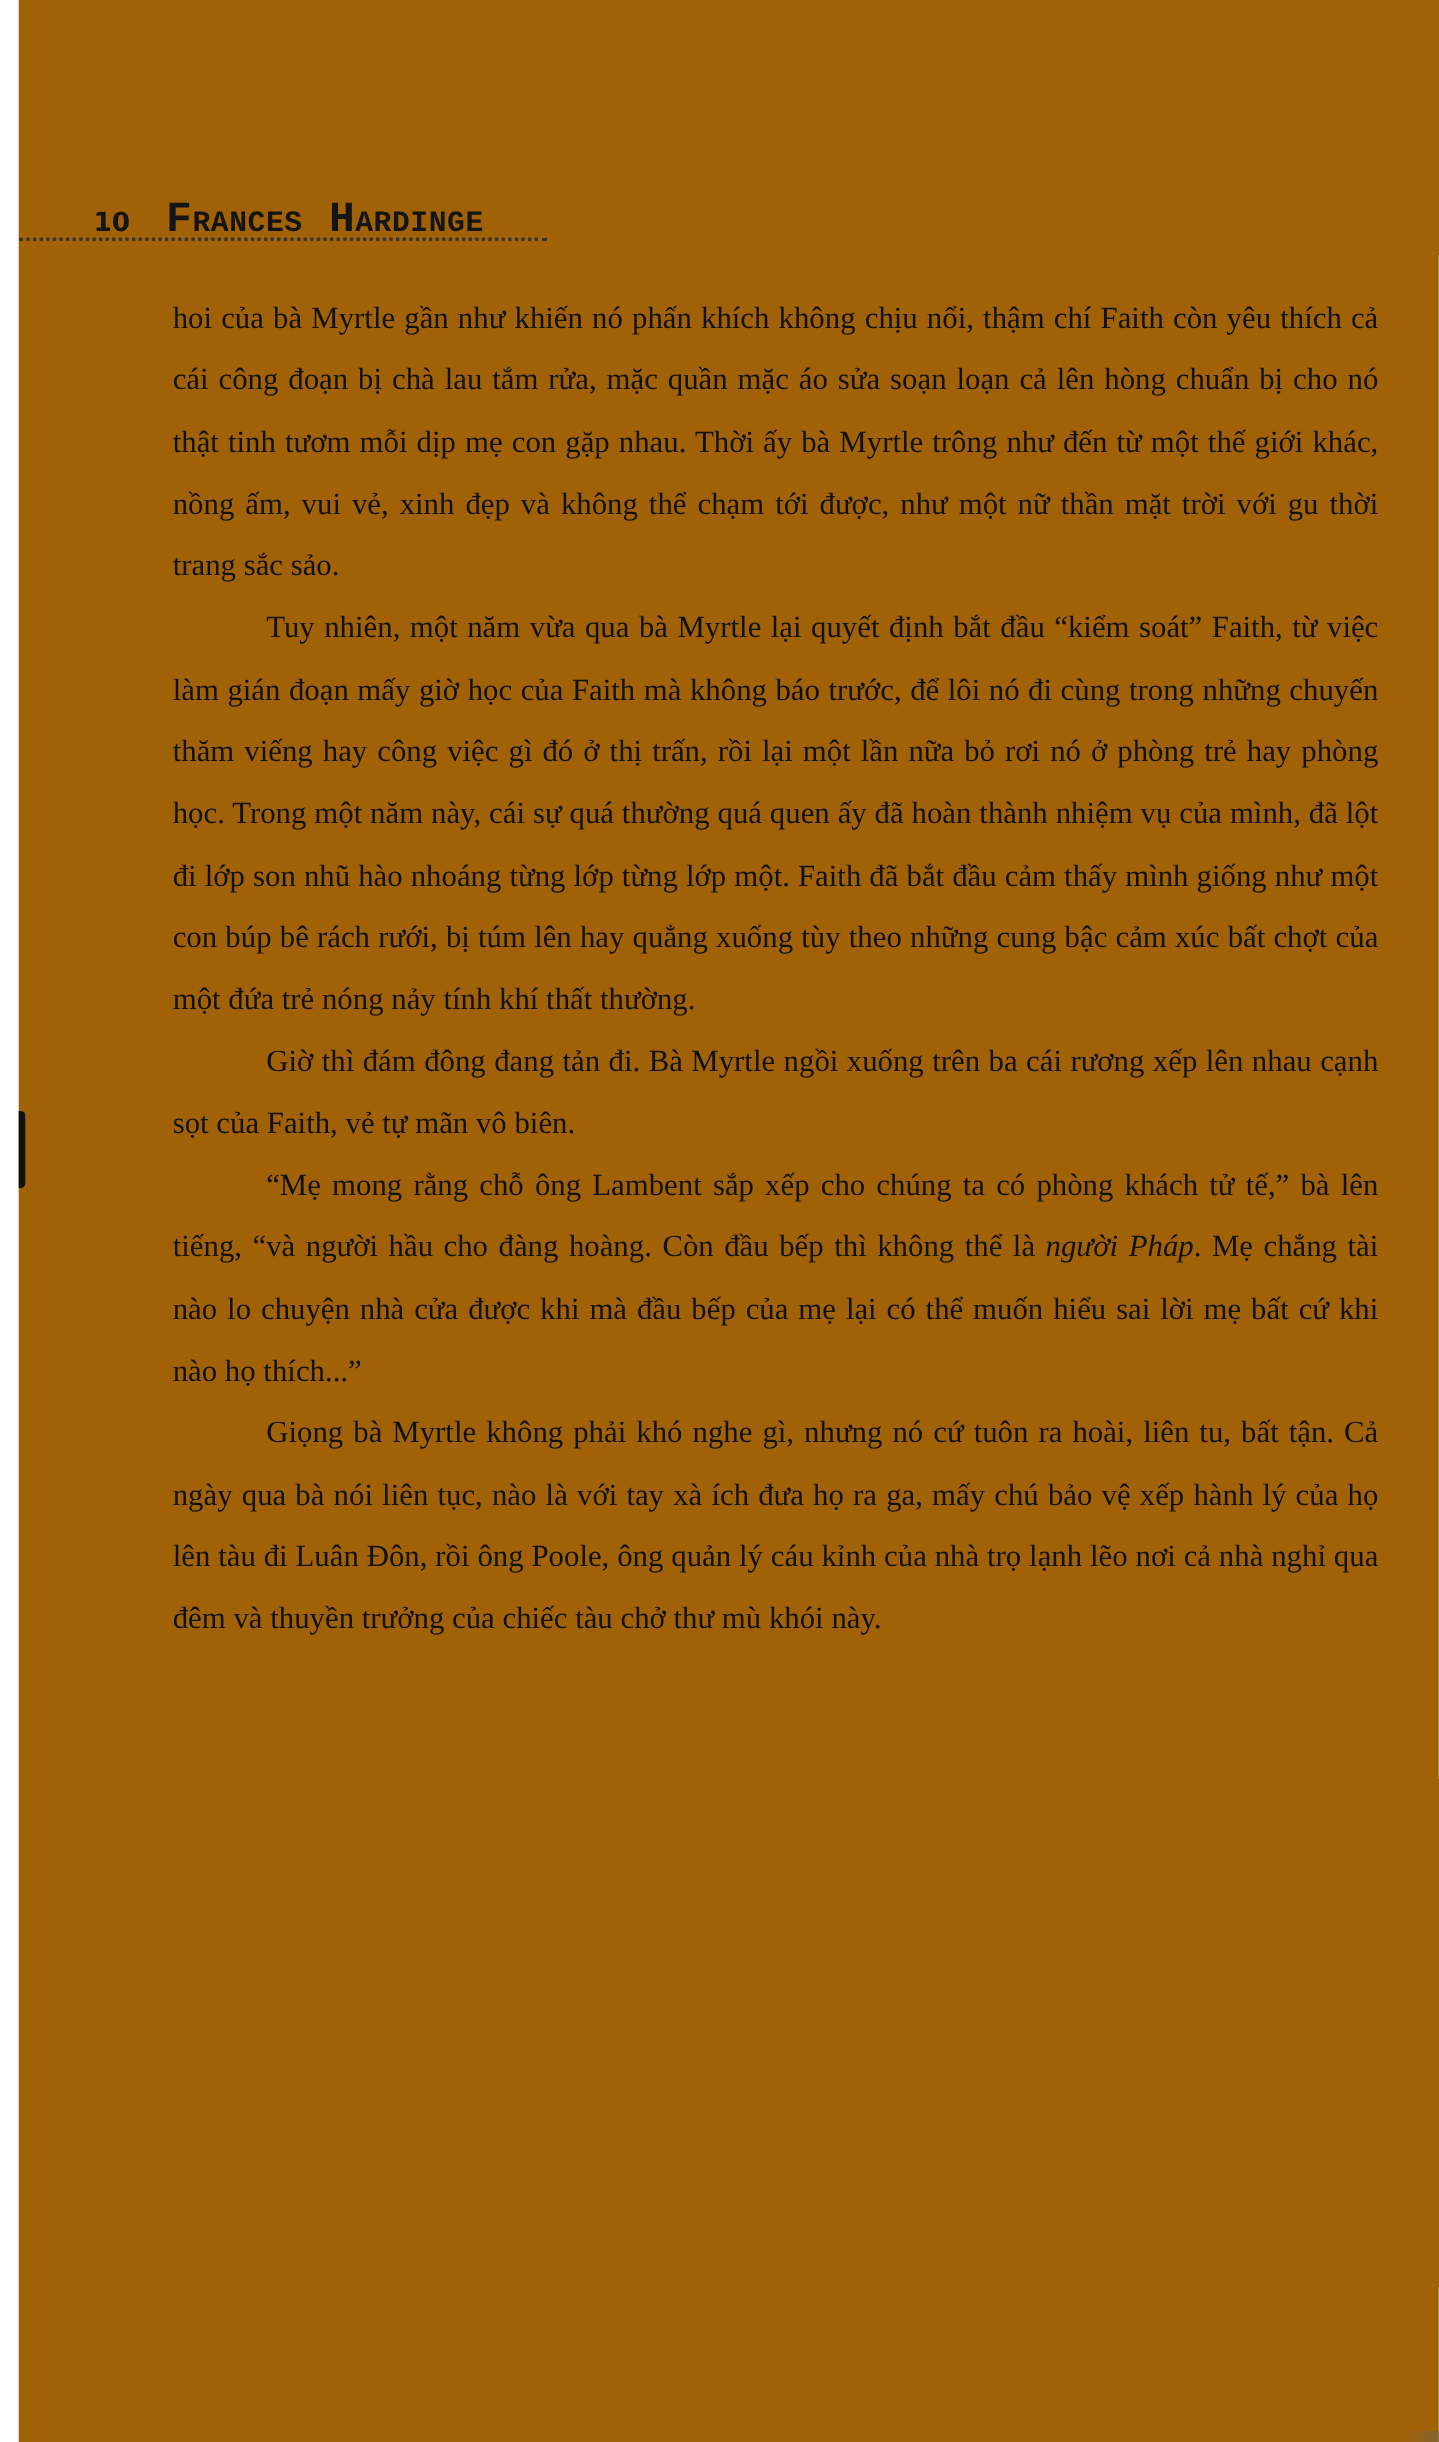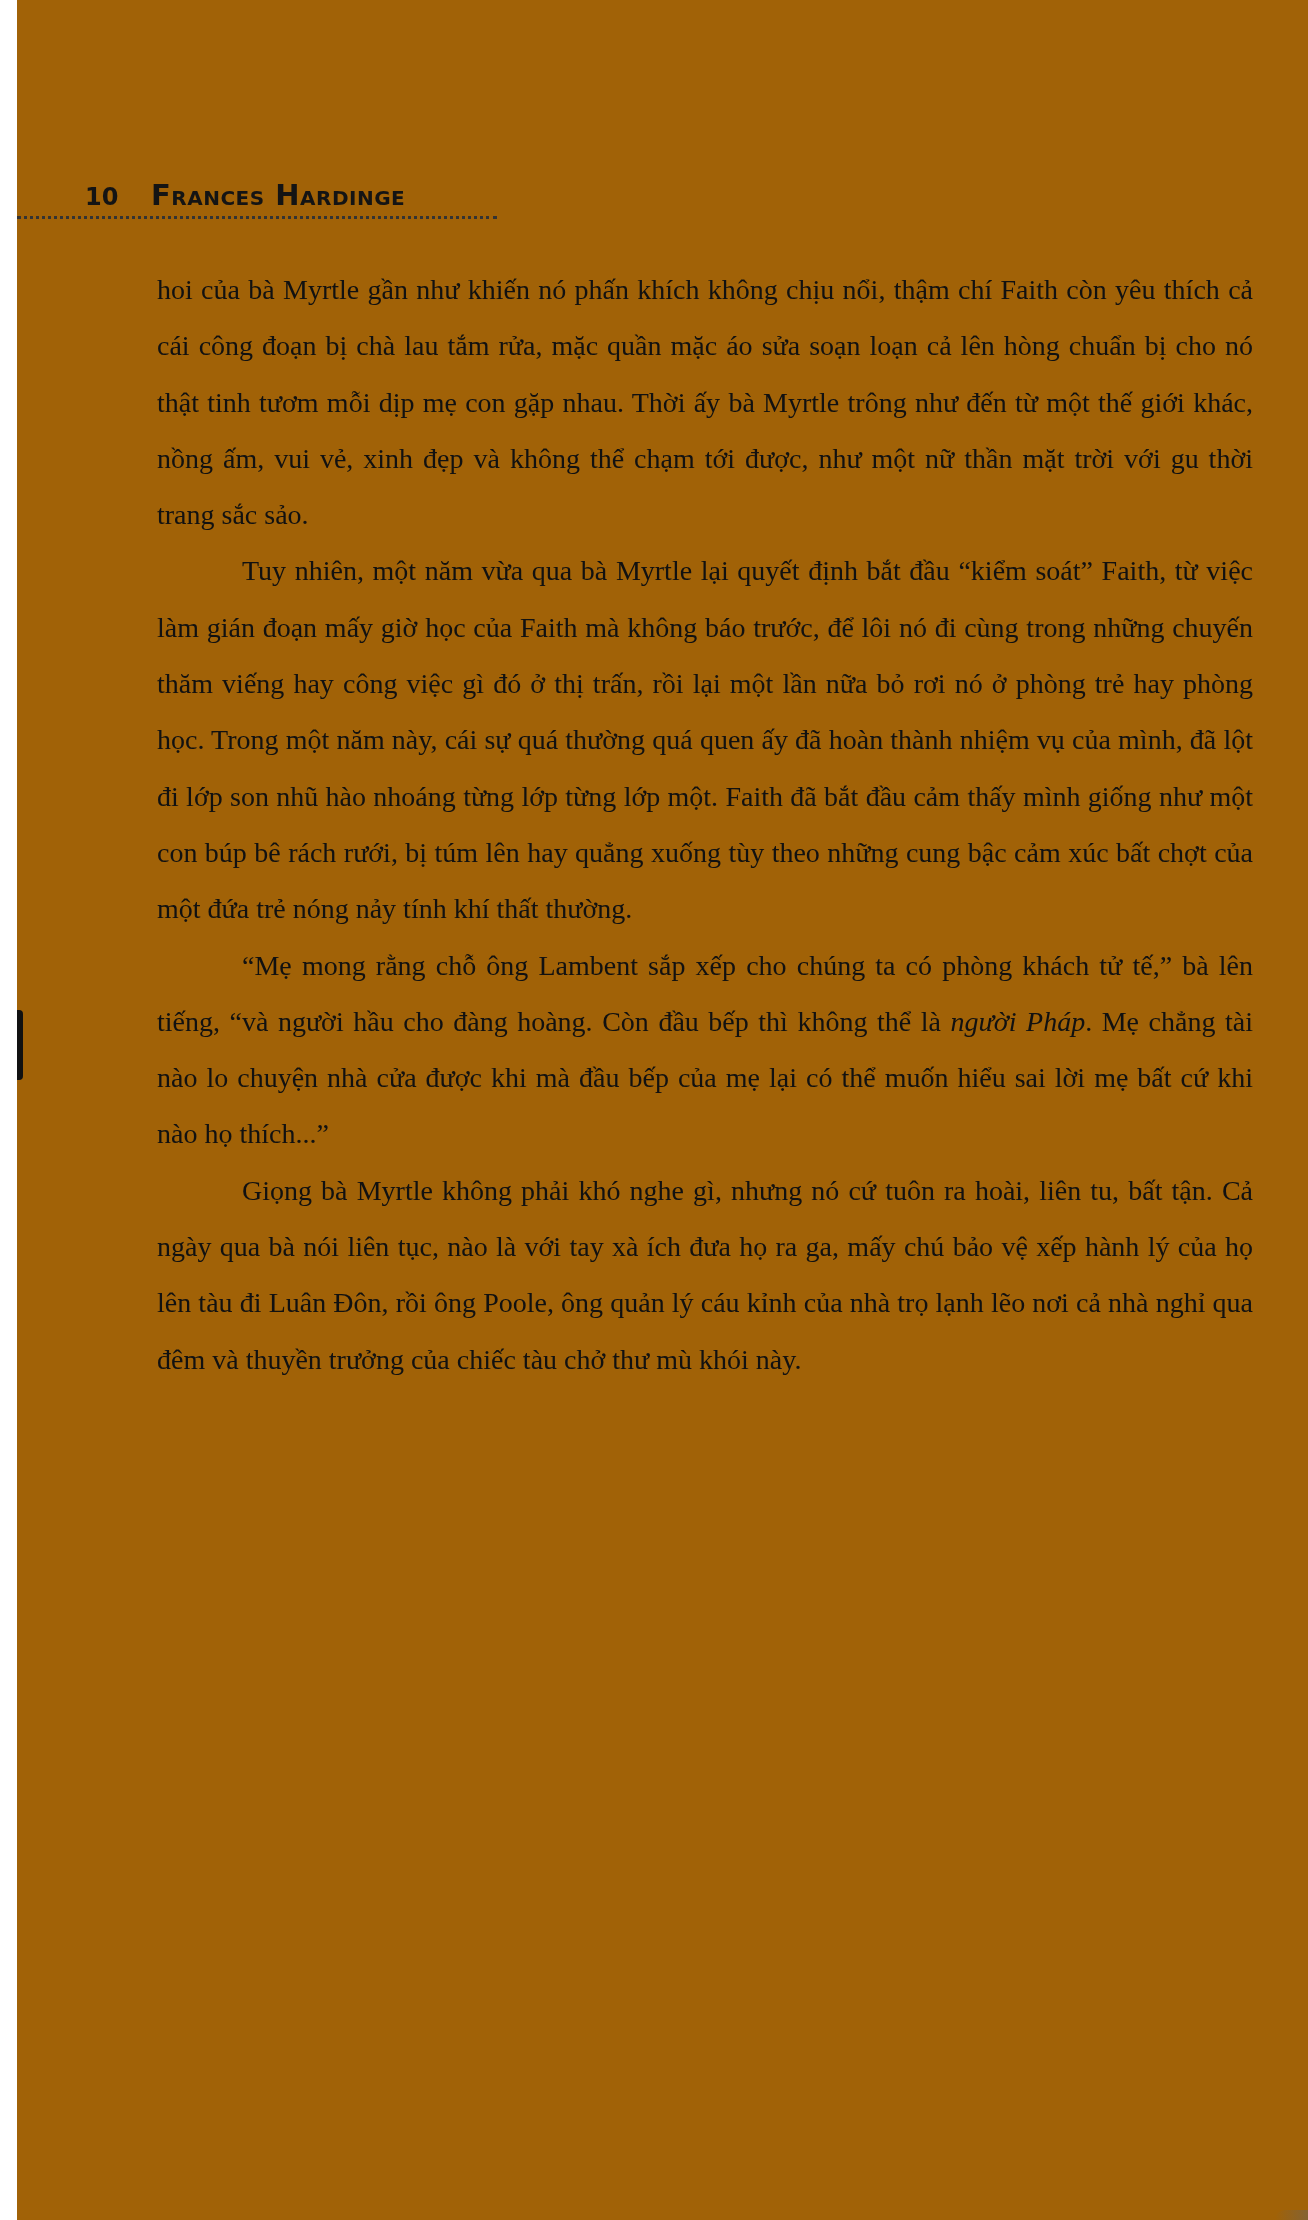--- a/index.html
+++ b/index.html
@@ -29,23 +29,24 @@
       align-items: baseline;
       font-family: "DejaVu Sans", sans-serif;
       font-weight: bold;
       color: #141414;
     }
     .page-number {
       font-size: 24px;
       width: 66px;
     }
     .author {
-      font-size: 29px;
+      font-size: 39px;
       letter-spacing: 0.5px;
       font-variant: small-caps;
+      font-family: Liberation Mono, monospace;
     }
     .head-rule {
       position: absolute;
       left: 0;
       top: 216px;
       width: 480px;
       height: 0;
       border-top: 3px dotted #333333;
     }
     .body-text {
@@ -96,19 +97,20 @@
 
   <div class="running-head">
     <span class="page-number">10</span>
     <span class="author">Frances Hardinge</span>
   </div>
   <div class="head-rule"></div>
 
   <div class="body-text">
     <p class="continued">hoi của bà Myrtle gần như khiến nó phấn khích không chịu nổi, thậm chí Faith còn yêu thích cả cái công đoạn bị chà lau tắm rửa, mặc quần mặc áo sửa soạn loạn cả lên hòng chuẩn bị cho nó thật tinh tươm mỗi dịp mẹ con gặp nhau. Thời ấy bà Myrtle trông như đến từ một thế giới khác, nồng ấm, vui vẻ, xinh đẹp và không thể chạm tới được, như một nữ thần mặt trời với gu thời trang sắc sảo.</p>
     <p>Tuy nhiên, một năm vừa qua bà Myrtle lại quyết định bắt đầu “kiểm soát” Faith, từ việc làm gián đoạn mấy giờ học của Faith mà không báo trước, để lôi nó đi cùng trong những chuyến thăm viếng hay công việc gì đó ở thị trấn, rồi lại một lần nữa bỏ rơi nó ở phòng trẻ hay phòng học. Trong một năm này, cái sự quá thường quá quen ấy đã hoàn thành nhiệm vụ của mình, đã lột đi lớp son nhũ hào nhoáng từng lớp từng lớp một. Faith đã bắt đầu cảm thấy mình giống như một con búp bê rách rưới, bị túm lên hay quẳng xuống tùy theo những cung bậc cảm xúc bất chợt của một đứa trẻ nóng nảy tính khí thất thường.</p>
+    <p>Giờ thì đám đông đang tản đi. Bà Myrtle ngồi xuống trên ba cái rương xếp lên nhau cạnh sọt của Faith, vẻ tự mãn vô biên.</p>
     <p><span>“Mẹ mong rằng chỗ ông Lambent sắp xếp cho chúng ta có phòng khách tử tế,” bà lên tiếng, “và người hầu cho đàng hoàng. Còn đầu bếp thì không thể là </span><em>người Pháp</em><span>. Mẹ chẳng tài nào lo chuyện nhà cửa được khi mà đầu bếp của mẹ lại có thể muốn hiểu sai lời mẹ bất cứ khi nào họ thích...”</span></p>
     <p>Giọng bà Myrtle không phải khó nghe gì, nhưng nó cứ tuôn ra hoài, liên tu, bất tận. Cả ngày qua bà nói liên tục, nào là với tay xà ích đưa họ ra ga, mấy chú bảo vệ xếp hành lý của họ lên tàu đi Luân Đôn, rồi ông Poole, ông quản lý cáu kỉnh của nhà trọ lạnh lẽo nơi cả nhà nghỉ qua đêm và thuyền trưởng của chiếc tàu chở thư mù khói này.</p>
   </div>
 
   <div class="edge-shadow"></div>
   <div class="corner-shadow"></div>
 </div>
 
 </body></html>

